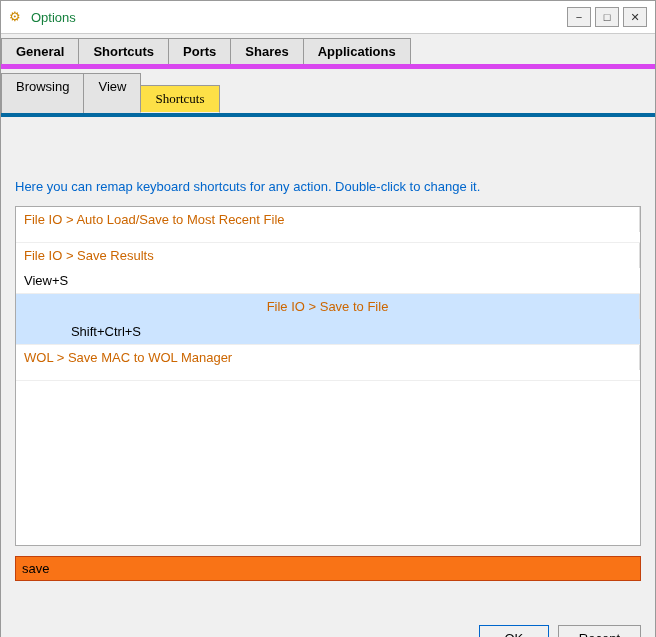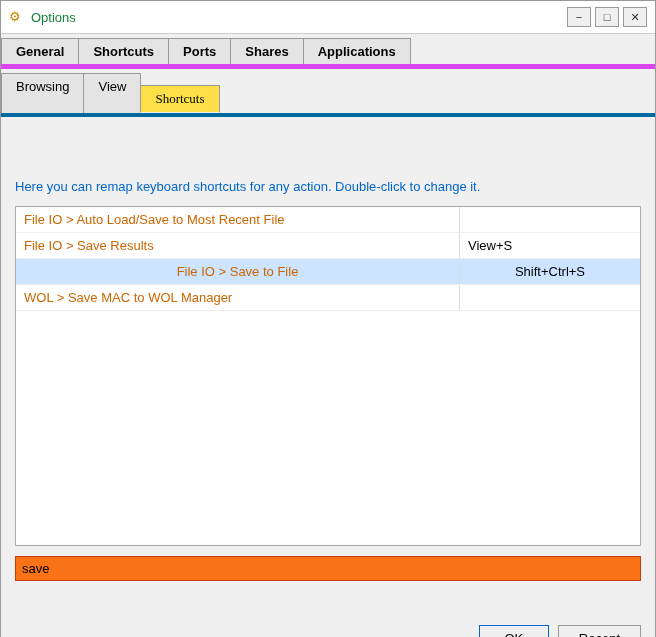--- a/index.html
+++ b/index.html
@@ -122,20 +122,21 @@
     }
 
     .shortcuts-inner {
       width: 100%;
     }
 
     .shortcut-row {
       display: flex;
       border-bottom: 1px solid #eee;
       cursor: pointer;
+      flex-direction: column;
     }
 
     .shortcut-row.selected {
       background: #cce4ff;
       text-align: center;
     }
 
     .row-action {
       flex: 1;
       padding: 5px 8px;

